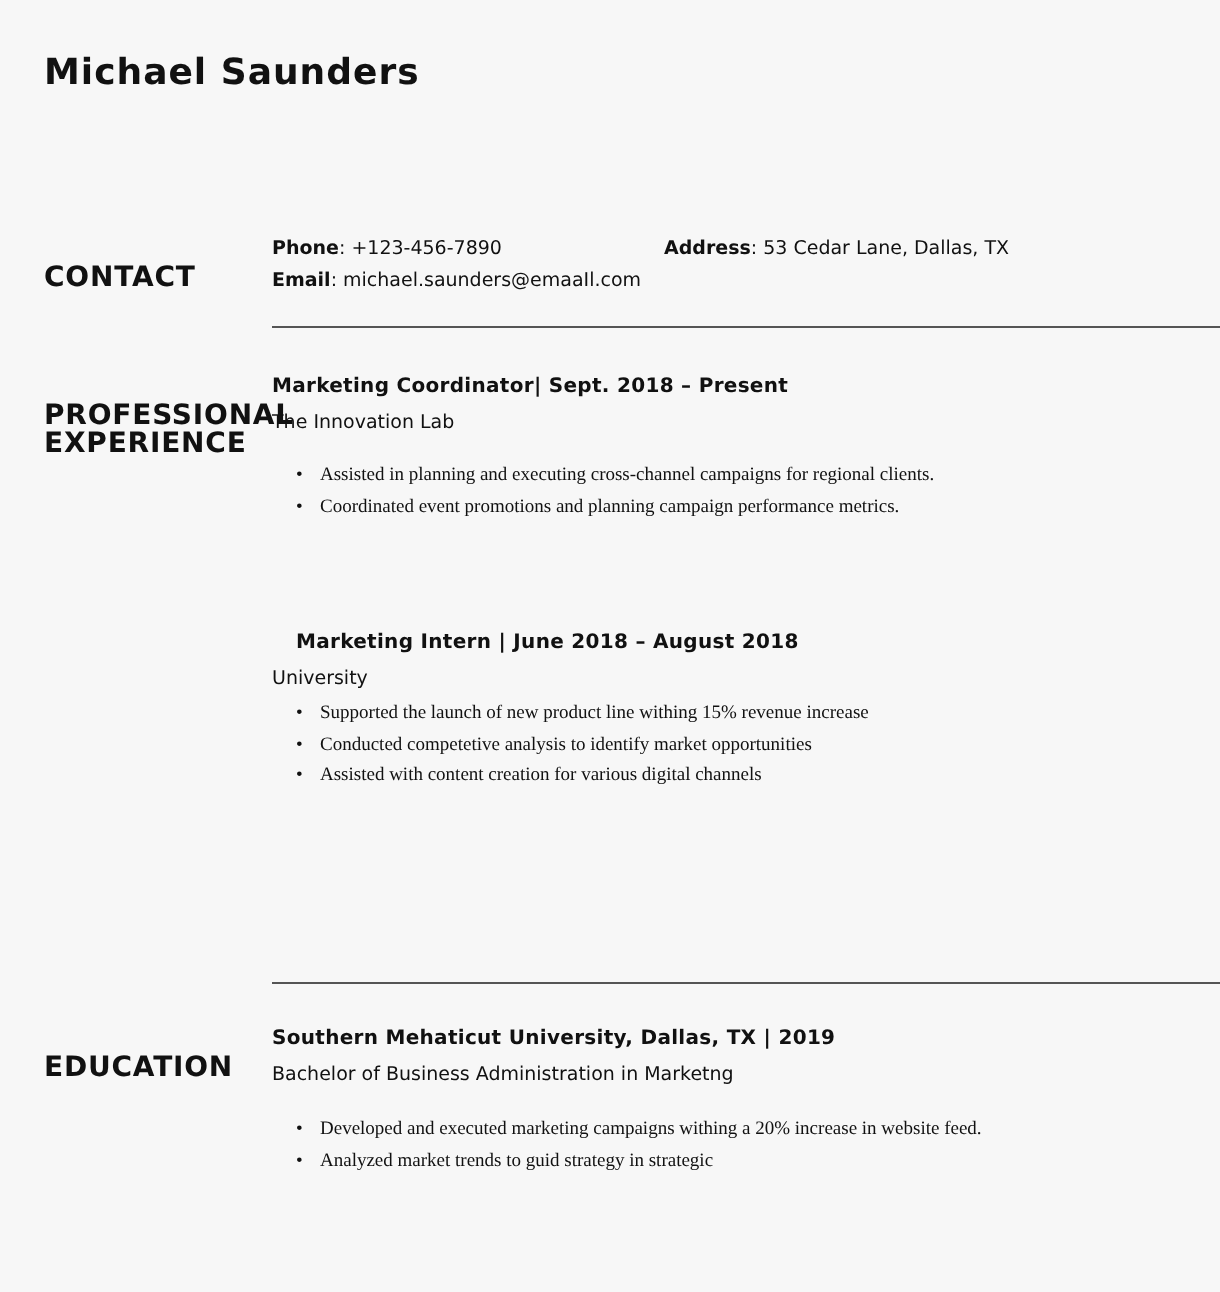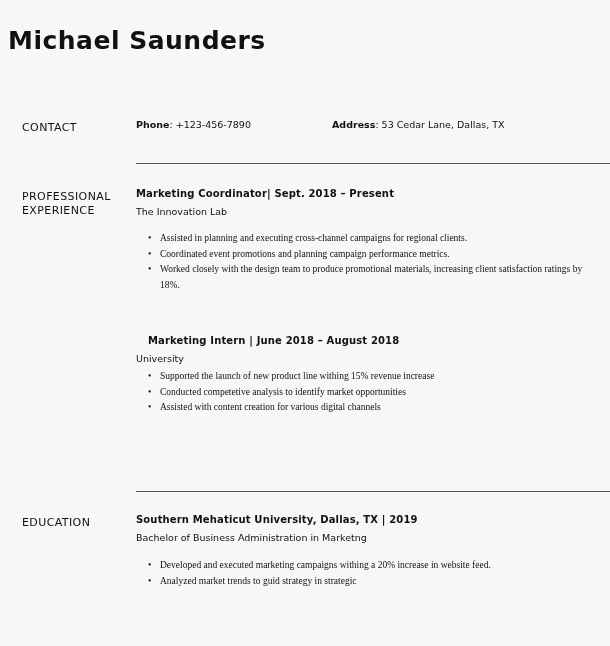--- a/index.html
+++ b/index.html
@@ -18,42 +18,42 @@
   .page {
     position: relative;
     width: 610px;
     height: 646px;
     box-sizing: border-box;
   }
 
   
   .name-title {
     position: absolute;
-    left: 8px;
+    left: 22px;
     top: 27px;
-    font-size: 25px;
+    font-size: 18px;
     font-weight: bold;
     letter-spacing: 0.5px;
     line-height: 1.1;
     white-space: nowrap;
   }
 
   
   .section {
     position: absolute;
     left: 0;
     width: 610px;
   }
   .sec-label {
     position: absolute;
     left: 22px;
-    top: 4px;
+    top: 16px;
     width: 108px;
-    font-size: 11px;
-    font-weight: normal;
+    font-size: 14px;
+    font-weight: bold;
     letter-spacing: 0.4px;
     line-height: 13.5px;
     text-transform: uppercase;
   }
   .sec-body {
     position: absolute;
     left: 136px;
     top: 0;
     width: 474px;
   }
@@ -129,21 +129,21 @@
   }
 
   
   .exp1-bullets {
     margin-top: 11px;
     margin-left: 12px;
     width: 440px;
   }
   
   .exp2 {
-    margin-top: 40px;
+    margin-top: 52px;
   }
   .exp2 .entry-title {
     margin-left: 12px;
   }
   .exp2-bullets {
     margin-top: 2px;
     margin-left: 12px;
     width: 330px;
   }
   
@@ -161,20 +161,23 @@
   <div class="name-title">Michael Saunders</div>
 
   <div class="section" style="top:117px;">
     <div class="sec-label">CONTACT</div>
     <div class="sec-body">
       <div class="contact-grid">
         <div class="contact-left">
           <div class="contact-line">
             <b>Phone</b><span>: +123-456-7890</span>
           </div>
+          <div class="contact-line">
+            <b>Email</b><span>: michael.saunders@emaaIl.com</span>
+          </div>
         </div>
         <div class="contact-right">
           <div class="contact-line">
             <b>Address</b><span>: 53 Cedar Lane, Dallas, TX</span>
           </div>
         </div>
       </div>
     </div>
   </div>
 
@@ -186,21 +189,20 @@
       <div>EXPERIENCE</div>
     </div>
     <div class="sec-body">
 
       <div class="entry exp1">
         <div class="entry-title">Marketing Coordinator| Sept. 2018 – Present</div>
         <div class="entry-org">The Innovation Lab</div>
         <ul class="bullets exp1-bullets">
           <li>Assisted in planning and executing cross-channel campaigns for regional clients.</li>
           <li>Coordinated event promotions and planning campaign performance metrics.</li>
-          <li>Worked closely with the design team to produce promotional materials, increasing client satisfaction ratings by 18%.</li>
         </ul>
       </div>
 
       <div class="entry exp2">
         <div class="entry-title">Marketing Intern | June 2018 – August 2018</div>
         <div class="entry-org">University</div>
         <ul class="bullets exp2-bullets">
           <li>Supported the launch of new product line withing 15% revenue increase</li>
           <li>Conducted competetive analysis to identify market opportunities</li>
           <li>Assisted with content creation for various digital channels</li>

